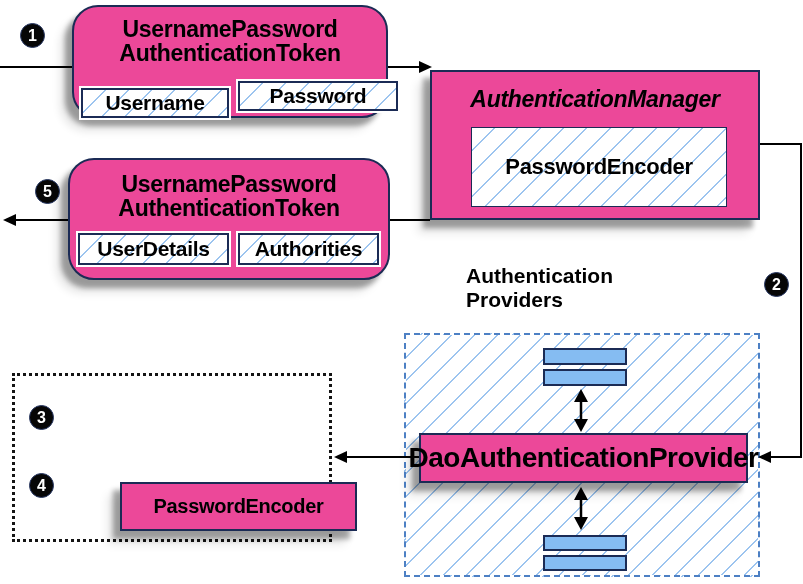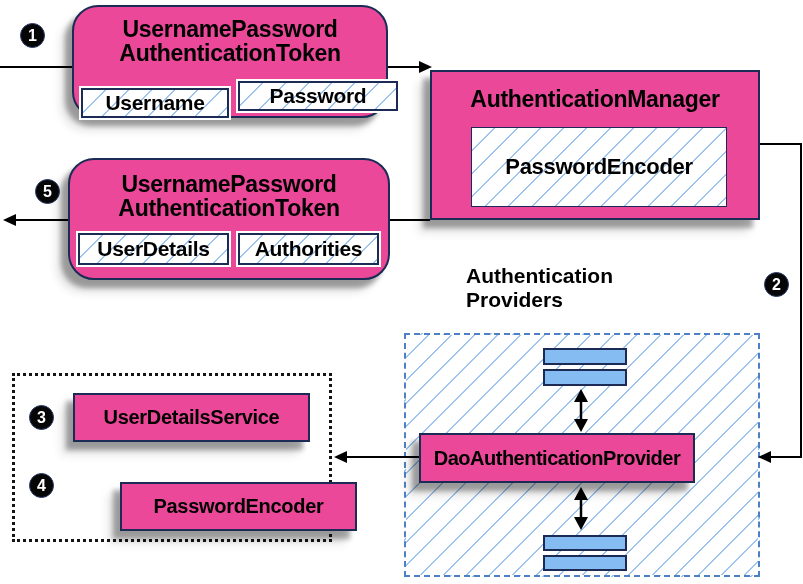--- a/index.html
+++ b/index.html
@@ -16,21 +16,21 @@
     box-shadow:-7px 8px 5px rgba(0,0,0,0.33), -12px 13px 9px rgba(0,0,0,0.10);
   }
   .rounded{border-radius:26px;}
   .hatch{
     background-color:#ffffff;
     background-image:repeating-linear-gradient(135deg,
       rgba(255,255,255,0) 0px, rgba(255,255,255,0) 15px,
       #9cc4ef 15px, #9cc4ef 16.4px);
   }
   .center{display:flex;align-items:center;justify-content:center;text-align:center;}
-  .node-title{letter-spacing:-0.3px;}
+  .node-title{letter-spacing:-0.3px;font-style:italic;}
 
   .field{
     position:absolute;border:2px solid #1b2b55;outline:2px solid #ffffff;box-sizing:border-box;
     font-size:21px;letter-spacing:-0.3px;
   }
   .token-title{font-size:23px;line-height:24px;letter-spacing:-0.3px;text-align:center;width:100%;position:absolute;}
 
   .badge{
     position:absolute;width:23px;height:23px;border-radius:50%;
     background:#060606;border:1px solid #2a3a66;color:#ffffff;
@@ -110,24 +110,23 @@
   </div>
 
   <div class="abs z3" style="left:466px;top:264px;width:230px;text-align:left;font-size:21px;line-height:24px;">
     <div>Authentication</div>
     <div>Providers</div>
   </div>
 
   <div class="abs bar z3" style="left:543px;top:348px;width:84px;height:17px;"></div>
   <div class="abs bar z3" style="left:543px;top:369px;width:84px;height:17px;"></div>
 
-  <div class="abs bluebox center z3" style="left:419px;top:433px;width:276px;height:50px;font-size:20px;letter-spacing:-0.5px;">DaoAuthenticationProvider</div>
+  <div class="abs bluebox center z3" style="left:419px;top:433px;width:329px;height:50px;font-size:28px;letter-spacing:-0.5px;">DaoAuthenticationProvider</div>
 
   <div class="abs bar z3" style="left:543px;top:535px;width:84px;height:16px;"></div>
   <div class="abs bar z3" style="left:543px;top:555px;width:84px;height:16px;"></div>
 
   <div class="abs dottedbox z1" style="left:12px;top:373px;width:320px;height:169px;"></div>
 
-  <div class="abs bluebox center z3" style="left:73px;top:393px;width:237px;height:49px;font-size:20px;letter-spacing:-0.3px;">UserDetailsService</div>
 
   <div class="abs bluebox center z3" style="left:73px;top:482px;width:237px;height:49px;font-size:20px;letter-spacing:-0.3px;margin-left:47px;">PasswordEncoder</div>
 
 </div>
 
 </body></html>

